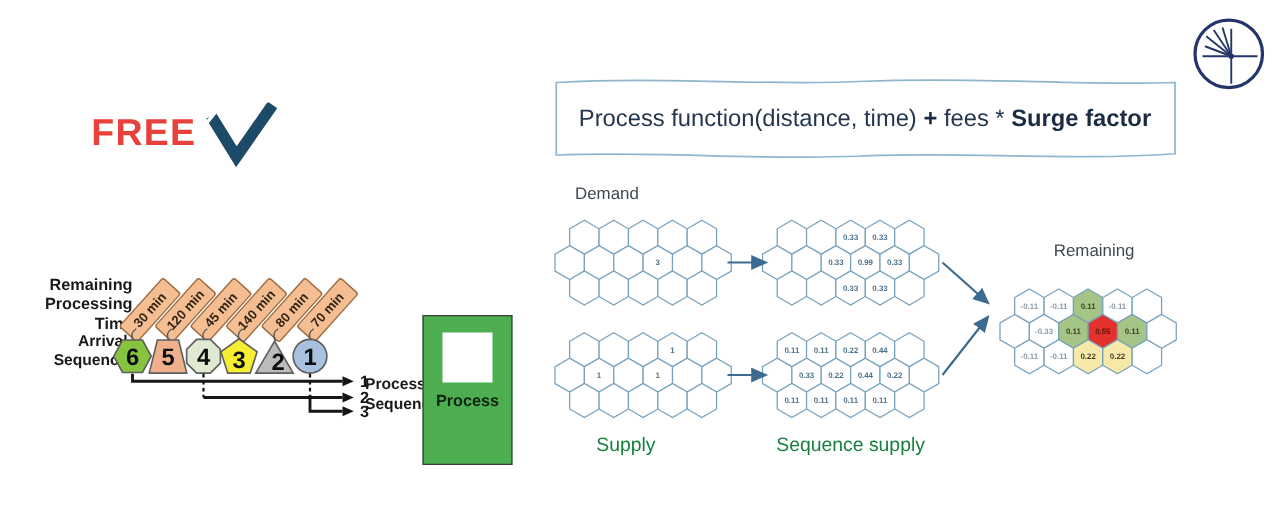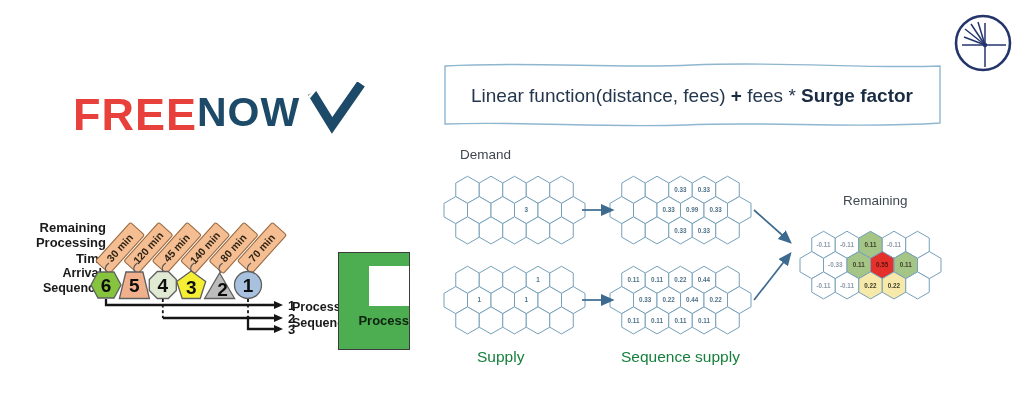--- a/index.html
+++ b/index.html
@@ -1,34 +1,34 @@
 <!DOCTYPE html>
 <html><head>
 <meta charset="utf-8">
 <style>
   html,body{margin:0;padding:0;background:#e9e9e9;}
   #canvas{position:relative;width:1024px;height:414px;background:#ffffff;overflow:hidden;
           font-family:"Liberation Sans",sans-serif;}
 
   
   .freenow{position:absolute;left:73px;top:92px;display:flex;align-items:flex-start;line-height:1;}
-  .fn-free{font-size:45px;font-weight:bold;letter-spacing:1px;color:#e8413c;}
+  .fn-free{font-size:30px;font-weight:bold;letter-spacing:1px;color:#e8413c;}
   .fn-now{font-size:41px;font-weight:bold;letter-spacing:1px;color:#1d4a68;}
   .fn-check{width:60px;height:54px;margin-left:5px;position:relative;top:-10px;}
 
   
   .sched{position:absolute;left:28px;top:216px;width:404px;height:150px;}
   .sched-lab{position:absolute;font-weight:bold;color:#1a1a1a;white-space:pre-line;}
   .lab1{left:0;top:4px;width:78px;text-align:right;font-size:13px;line-height:1.18;}
   .lab2{left:0;top:50px;width:74px;text-align:right;font-size:12.5px;line-height:1.18;}
   .lab3{left:264px;top:84px;font-size:12.5px;line-height:1.25;}
   .sched-svg{position:absolute;left:60px;top:0;width:300px;height:150px;}
 
-  .process-box{position:absolute;left:338px;top:252px;width:72px;height:98px;background:#4cae51;
-               border:1.5px solid #3c3c3c;box-sizing:border-box;display:flex;flex-direction:column;align-items:flex-end;}
+  .process-box{position:absolute;left:338px;top:252px;width:72px;height:120px;background:#4cae51;
+               border:1.5px solid #3c3c3c;box-sizing:border-box;display:flex;flex-direction:column;align-items:center;}
   .process-inner{width:40px;height:40px;background:#ffffff;margin-top:13px;}
   .process-label{margin-top:7px;font-weight:bold;font-size:13px;color:#0e2210;}
 
   
   .formula{position:absolute;left:436px;top:57px;width:512px;height:78px;}
   .formula-border{position:absolute;left:0;top:0;width:512px;height:78px;}
   .formula-text{position:absolute;inset:0;display:flex;align-items:center;justify-content:center;
                 font-size:19px;color:#25374e;white-space:pre;}
   .formula-text .b{font-weight:bold;color:#1b2c42;}
 
@@ -51,21 +51,20 @@
 
   .corner-logo{position:absolute;left:950px;top:10px;width:66px;height:66px;}
 </style>
 </head>
 <body>
 
 <div id="canvas">
 
   <div class="freenow">
     <span class="fn-free">FREE</span>
-      <span class="fn-now">NOW</span>
     <svg class="fn-check" viewBox="0 0 62 56">
       <path d="M7,11 L28,45 L58,2" fill="none" stroke="#1d4a68" stroke-width="9.5" stroke-linejoin="miter"></path>
       <path d="M4,16 L13,5" fill="none" stroke="#ffffff" stroke-width="3"></path>
     </svg>
   </div>
 
   <div class="sched">
     <div class="sched-lab lab1">Remaining
 Processing
 Time</div>
@@ -132,21 +131,21 @@
 
   <div class="process-box">
     <div class="process-inner"></div>
     <div class="process-label">Process</div>
   </div>
 
   <div class="formula">
     <svg class="formula-border" viewBox="0 0 512 78" preserveAspectRatio="none">
       <path d="M9,9 C95,4 180,12 256,8 C345,4 430,12 504,9 L504,66 C420,72 330,64 250,68 C165,71 90,64 9,67 Z" fill="#ffffff" stroke="#8fb6cf" stroke-width="1.4"></path>
     </svg>
-    <div class="formula-text"><span>Linear function(distance, fees) </span><span class="b">+</span><span> fees * </span><span class="b">Surge factor</span></div>
+    <div class="formula-text"><span>Process function(distance, time) </span><span class="b">+</span><span> fees * </span><span class="b">Surge factor</span></div>
   </div>
 
   <div class="grid-label gl-demand">Demand</div>
   <div class="grid-label big gl-supply">Supply</div>
   <div class="grid-label big gl-ssupply">Sequence supply</div>
   <div class="grid-label gl-imb">Remaining</div>
 
   <svg class="hexgrid hg-demand" viewBox="0 0 144 71">
       <polygon points="24.50,1.25 36.25,8.03 36.25,21.58 24.50,28.35 12.75,21.58 12.75,8.03" fill="#ffffff" stroke="#76a0bb" stroke-width="1"></polygon>
       <polygon points="48.00,1.25 59.75,8.03 59.75,21.58 48.00,28.35 36.25,21.58 36.25,8.03" fill="#ffffff" stroke="#76a0bb" stroke-width="1"></polygon>

